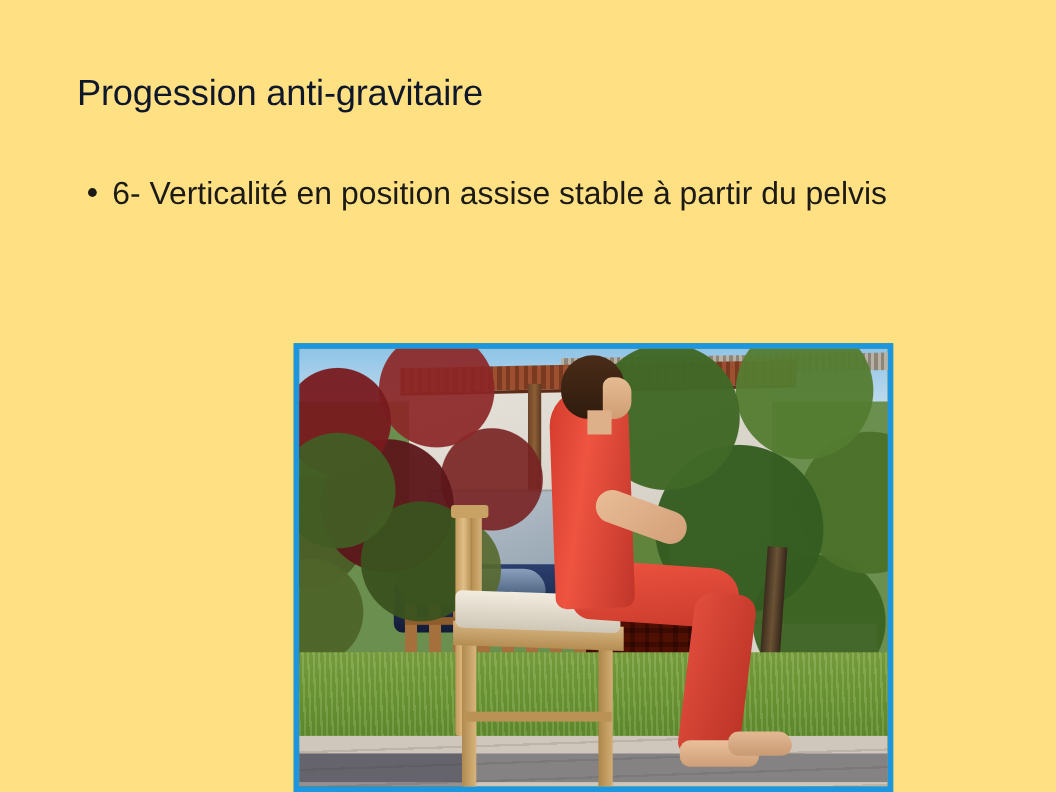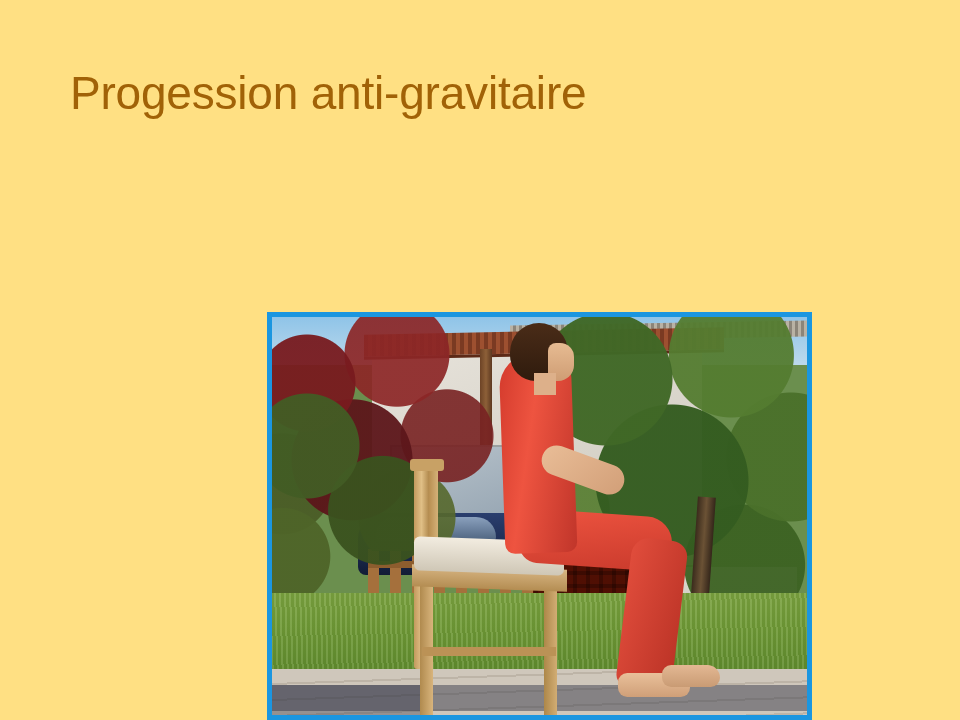--- a/index.html
+++ b/index.html
@@ -18,24 +18,24 @@
     background: #ffe083;
     overflow: hidden;
   }
 
   
   .slide-title {
     position: absolute;
     left: 70px;
     top: 34px;
     width: 830px;
-    font-size: 46px;
+    font-size: 33px;
     line-height: 56px;
     font-weight: 400;
-    color: #a16207;
+    color: #0f172a;
     letter-spacing: -0.2px;
     white-space: nowrap;
   }
 
   
   .body-list {
     position: absolute;
     left: 76px;
     top: 154px;
     width: 790px;
@@ -329,20 +329,24 @@
 </style>
 </head>
 <body>
 
 <div class="slide" style="background: rgb(255, 224, 131);">
 
   <h1 class="slide-title">Progession anti-gravitaire</h1>
 
   <div class="body-list">
 
+    <div class="bullet-item">
+      <span class="bullet-dot"></span>
+      <span class="bullet-text">6- Verticalité en position assise stable à partir du pelvis</span>
+    </div>
 
 
   </div>
 
   <div class="photo-frame" style="border-color: rgb(27, 150, 224);">
     <div class="photo-inner">
       <div class="ph-sky"></div>
       <div class="ph-house"></div>
       <div class="ph-roof2"></div>
       <div class="ph-roof"></div>

